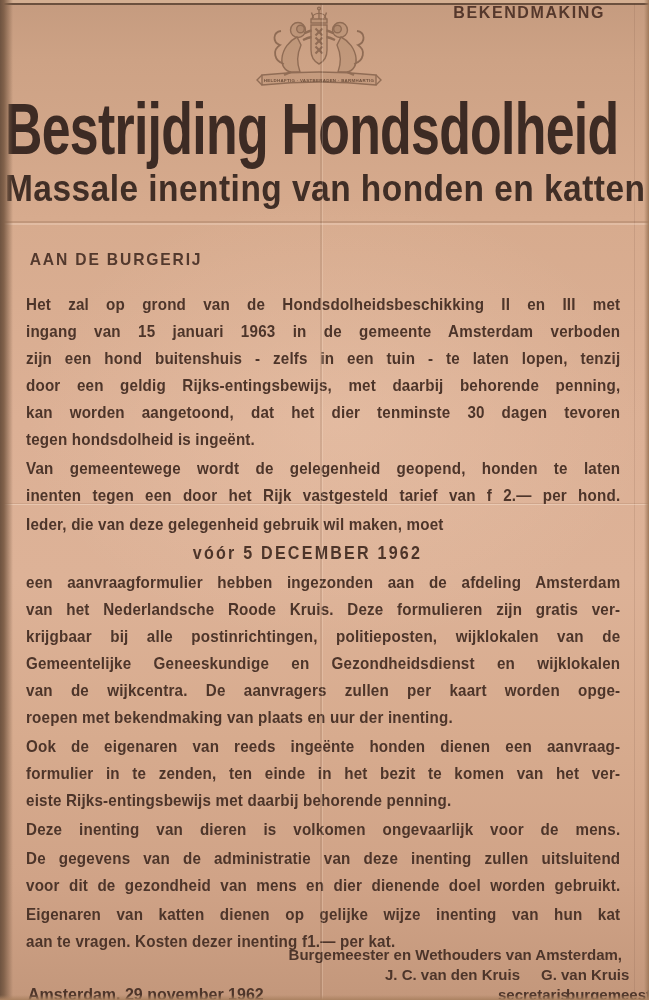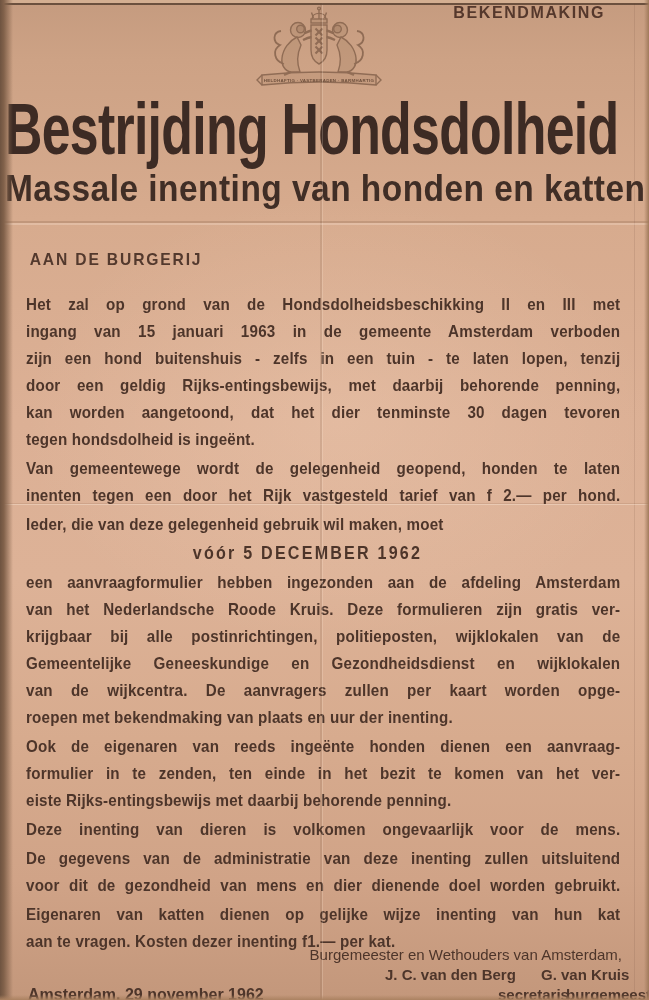--- a/index.html
+++ b/index.html
@@ -48,21 +48,21 @@
     transform:scaleX(0.92);transform-origin:left top;
     color:#4d352a;font-weight:bold;
   }
   .salutation{font-size:17px;font-weight:bold;letter-spacing:2px;margin:0 0 21px 4px;color:#53392d;}
   .para{margin:0 0 2px 0;}
   .bline{font-size:16.5px;line-height:27px;letter-spacing:0.2px;}
   .bline-just{text-align:justify;text-align-last:justify;}
   .bline-left{text-align:left;}
   .bline-center{text-align:center;letter-spacing:2.4px;padding-right:34px;font-size:17.5px;}
 
-  .sig-org{position:absolute;right:27px;top:946px;z-index:10;font-size:15px;font-weight:normal;color:#4d352a;white-space:nowrap;}
+  .sig-org{position:absolute;right:27px;top:946px;z-index:10;font-size:15px;font-weight:bold;color:#4d352a;white-space:nowrap;}
   .sig-name-1{position:absolute;left:385px;top:966px;z-index:10;font-size:15px;font-weight:bold;color:#4d352a;white-space:nowrap;}
   .sig-name-2{position:absolute;left:541px;top:966px;z-index:10;font-size:15px;font-weight:bold;color:#4d352a;white-space:nowrap;}
   .sig-title-1{position:absolute;left:498px;top:986px;z-index:10;font-size:15px;font-weight:bold;color:#4d352a;white-space:nowrap;}
   .sig-title-2{position:absolute;left:566px;top:986px;z-index:10;font-size:15px;font-weight:bold;color:#4d352a;white-space:nowrap;}
   .dateline{position:absolute;left:28px;top:986px;z-index:10;font-size:16px;font-weight:bold;color:#4d352a;white-space:nowrap;}
 </style>
 </head>
 <body>
 
 <div class="poster">
@@ -169,21 +169,21 @@
           <div class="bline bline-just">voor dit de gezondheid van mens en dier dienende doel worden gebruikt.</div>
         </div>
         <div class="para">
           <div class="bline bline-just">Eigenaren van katten dienen op gelijke wijze inenting van hun kat</div>
           <div class="bline bline-left">aan te vragen. Kosten dezer inenting f1.— per kat.</div>
         </div>
       </div>
   </div>
 
   <div class="sig-org">Burgemeester en Wethouders van Amsterdam,</div>
-  <div class="sig-name-1">J. C. van den Berg</div>
+  <div class="sig-name-1">J. C. van den Kruis</div>
   <div class="sig-name-2">G. van Kruis</div>
   <div class="sig-title-1">secretaris</div>
   <div class="sig-title-2">burgemeester</div>
   <div class="dateline">Amsterdam, 29 november 1962</div>
 
   <div class="fold-v"></div>
   <div class="seam-v"></div>
   <div class="fold-h1"></div>
   <div class="fold-h2"></div>
   <div class="edge-top"></div>

